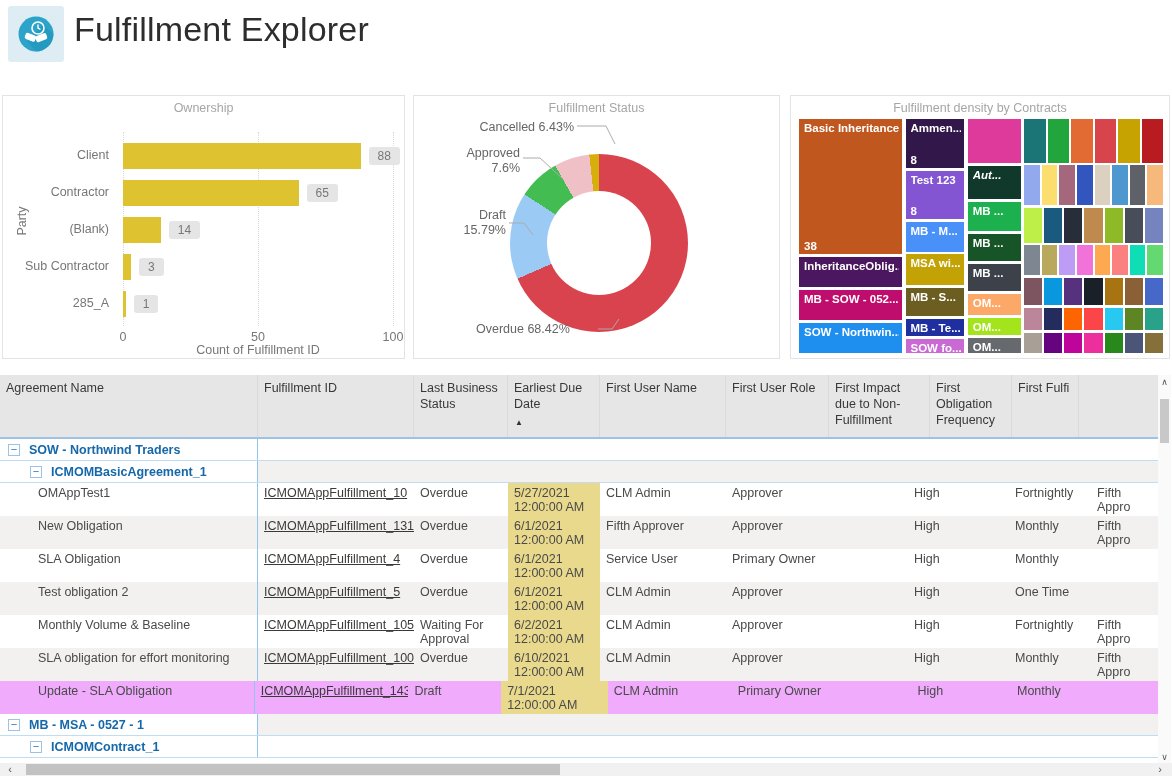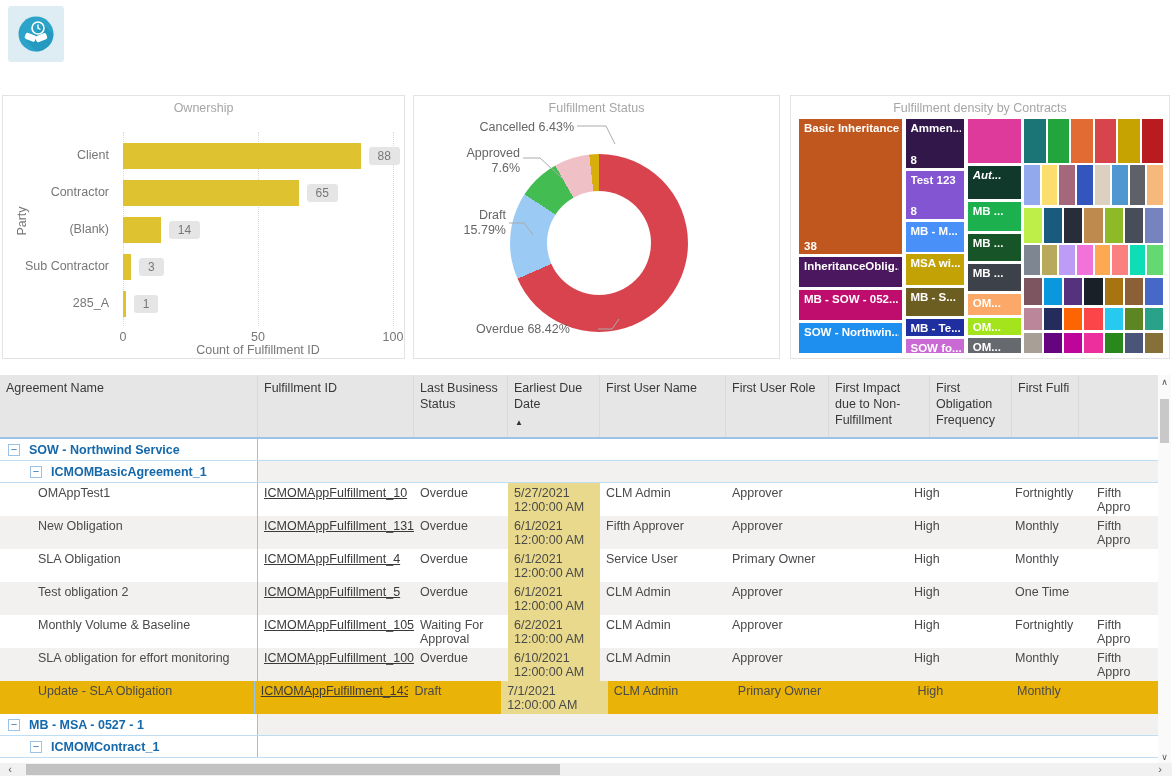--- a/index.html
+++ b/index.html
@@ -79,20 +79,21 @@
   <div class="logo">
     <svg width="46" height="46" viewBox="0 0 46 46">
       <circle cx="23" cy="23" r="17.5" fill="#2CA3C9"></circle>
       <path d="M23 40.5 A17.5 17.5 0 0 0 40.5 23 L30 14 L14 30 Z" fill="#1F93B8" opacity="0.55"></path>
       <circle cx="25" cy="17" r="6" fill="none" stroke="#fff" stroke-width="1.6"></circle>
       <path d="M25 13.5 V17 L27.5 18.5" fill="none" stroke="#fff" stroke-width="1.4"></path>
       <rect x="12" y="23" width="11" height="6.5" rx="2" fill="#fff" transform="rotate(22 17.5 26)"></rect>
       <rect x="22.5" y="23.5" width="11.5" height="6.5" rx="2" fill="#fff" transform="rotate(-22 28 26.5)"></rect>
     </svg>
   </div>
+  <div class="page-title">Fulfillment Explorer</div>
 </div>
 
 <div class="card" id="card-ownership">
   <div class="card-title">Ownership</div>
   <div id="bar-plot">
       <div class="grid-v" style="left: 120px;"></div>
       <div class="xtick" style="left: 120px;">0</div>
       <div class="grid-v" style="left: 255px;"></div>
       <div class="xtick" style="left: 255px;">50</div>
       <div class="grid-v" style="left: 390px;"></div>
@@ -255,21 +256,21 @@
       <div class="th" style="width: 92px;">Earliest Due Date<span class="sort-icon">▲</span></div>
       <div class="th" style="width: 126px;">First User Name</div>
       <div class="th" style="width: 103px;">First User Role</div>
       <div class="th" style="width: 101px;">First Impact due to Non-Fulfillment</div>
       <div class="th" style="width: 82px;">First Obligation Frequency</div>
       <div class="th" style="width: 67px;">First Fulfi</div>
     </div>
     <div class="trow group-row" style="background: rgb(255, 255, 255); height: 22px;">
       <div class="tcell c0 group-c0" style="width: 258px; height: 100%; padding-left: 8px;">
         <span class="expand">−</span>
-        <span class="group-label">SOW - Northwind Service</span>
+        <span class="group-label">SOW - Northwind Traders</span>
       </div>
       <div class="tcell" style="width: 156px; height: 100%;"></div>
       <div class="tcell" style="width: 94px; height: 100%;"></div>
       <div class="tcell" style="width: 92px; height: 100%;"></div>
       <div class="tcell" style="width: 126px; height: 100%;"></div>
       <div class="tcell" style="width: 103px; height: 100%;"></div>
       <div class="tcell" style="width: 79px; height: 100%;"></div>
       <div class="tcell" style="width: 101px; height: 100%;"></div>
       <div class="tcell" style="width: 82px; height: 100%;"></div>
       <div class="tcell" style="width: 67px; height: 100%;"></div>
@@ -354,21 +355,21 @@
       <div class="tcell" style="width: 156px; height: 100%;"><span class="flink">ICMOMAppFulfillment_100</span></div>
       <div class="tcell" style="width: 94px; height: 100%;">Overdue</div>
       <div class="tcell due" style="width: 92px; height: 100%; background: rgb(233, 217, 140);">6/10/2021 12:00:00 AM</div>
       <div class="tcell" style="width: 126px; height: 100%;">CLM Admin</div>
       <div class="tcell" style="width: 103px; height: 100%;">Approver</div>
       <div class="tcell" style="width: 79px; height: 100%;"></div>
       <div class="tcell" style="width: 101px; height: 100%;">High</div>
       <div class="tcell" style="width: 82px; height: 100%;">Monthly</div>
       <div class="tcell" style="width: 67px; height: 100%;">Fifth Appro</div>
     </div>
-    <div class="trow" style="background: #eab308; height: 33px;">
+    <div class="trow" style="background: #f0abfc; height: 33px;">
       <div class="tcell c0 first-indent" style="width: 258px; height: 100%;">Update - SLA Obligation</div>
       <div class="tcell" style="width: 156px; height: 100%;"><span class="flink">ICMOMAppFulfillment_143</span></div>
       <div class="tcell" style="width: 94px; height: 100%;">Draft</div>
       <div class="tcell due" style="width: 108px; height: 100%; background: rgb(233, 217, 140);">7/1/2021 12:00:00 AM</div>
       <div class="tcell" style="width: 126px; height: 100%;">CLM Admin</div>
       <div class="tcell" style="width: 103px; height: 100%;">Primary Owner</div>
       <div class="tcell" style="width: 79px; height: 100%;"></div>
       <div class="tcell" style="width: 101px; height: 100%;">High</div>
       <div class="tcell" style="width: 82px; height: 100%;">Monthly</div>
       <div class="tcell" style="width: 67px; height: 100%;"></div>

